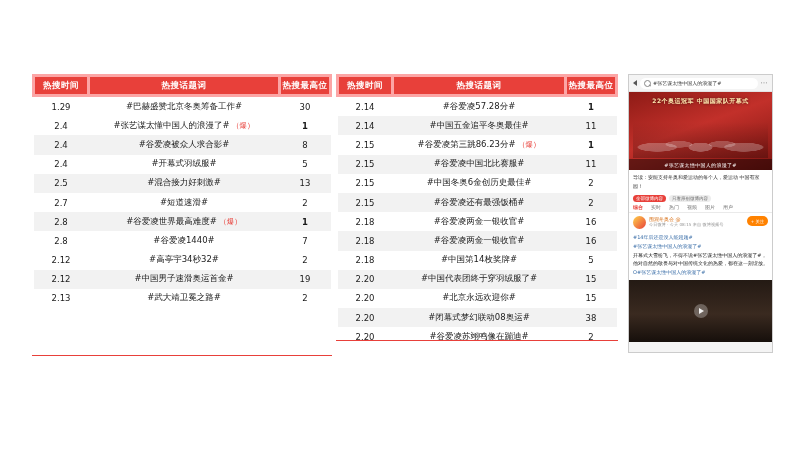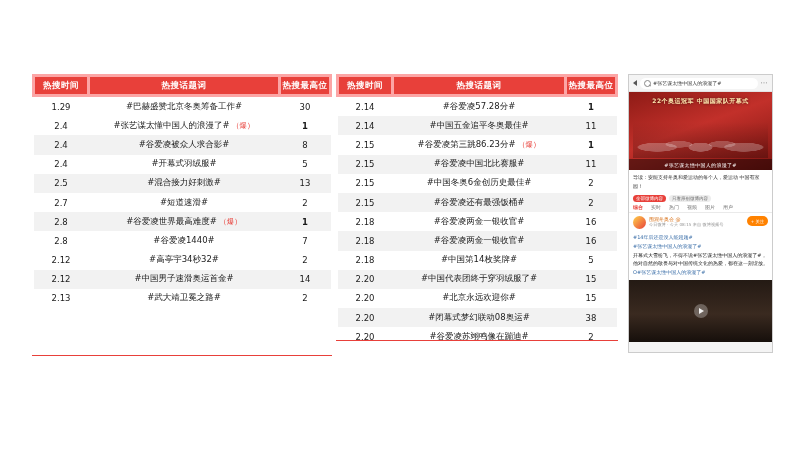--- a/index.html
+++ b/index.html
@@ -334,21 +334,21 @@
         <td class="col-rank">7</td>
       </tr>
       <tr>
         <td class="col-date">2.12</td>
         <td class="col-topic topic">#高亭宇34秒32#</td>
         <td class="col-rank">2</td>
       </tr>
       <tr class="alt">
         <td class="col-date">2.12</td>
         <td class="col-topic topic">#中国男子速滑奥运首金#</td>
-        <td class="col-rank">14</td>
+        <td class="col-rank">19</td>
       </tr>
       <tr>
         <td class="col-date">2.13</td>
         <td class="col-topic topic">#武大靖卫冕之路#</td>
         <td class="col-rank">2</td>
       </tr>
     </tbody>
 </table>
 <div class="underline-row" id="rule-left"></div>
 

